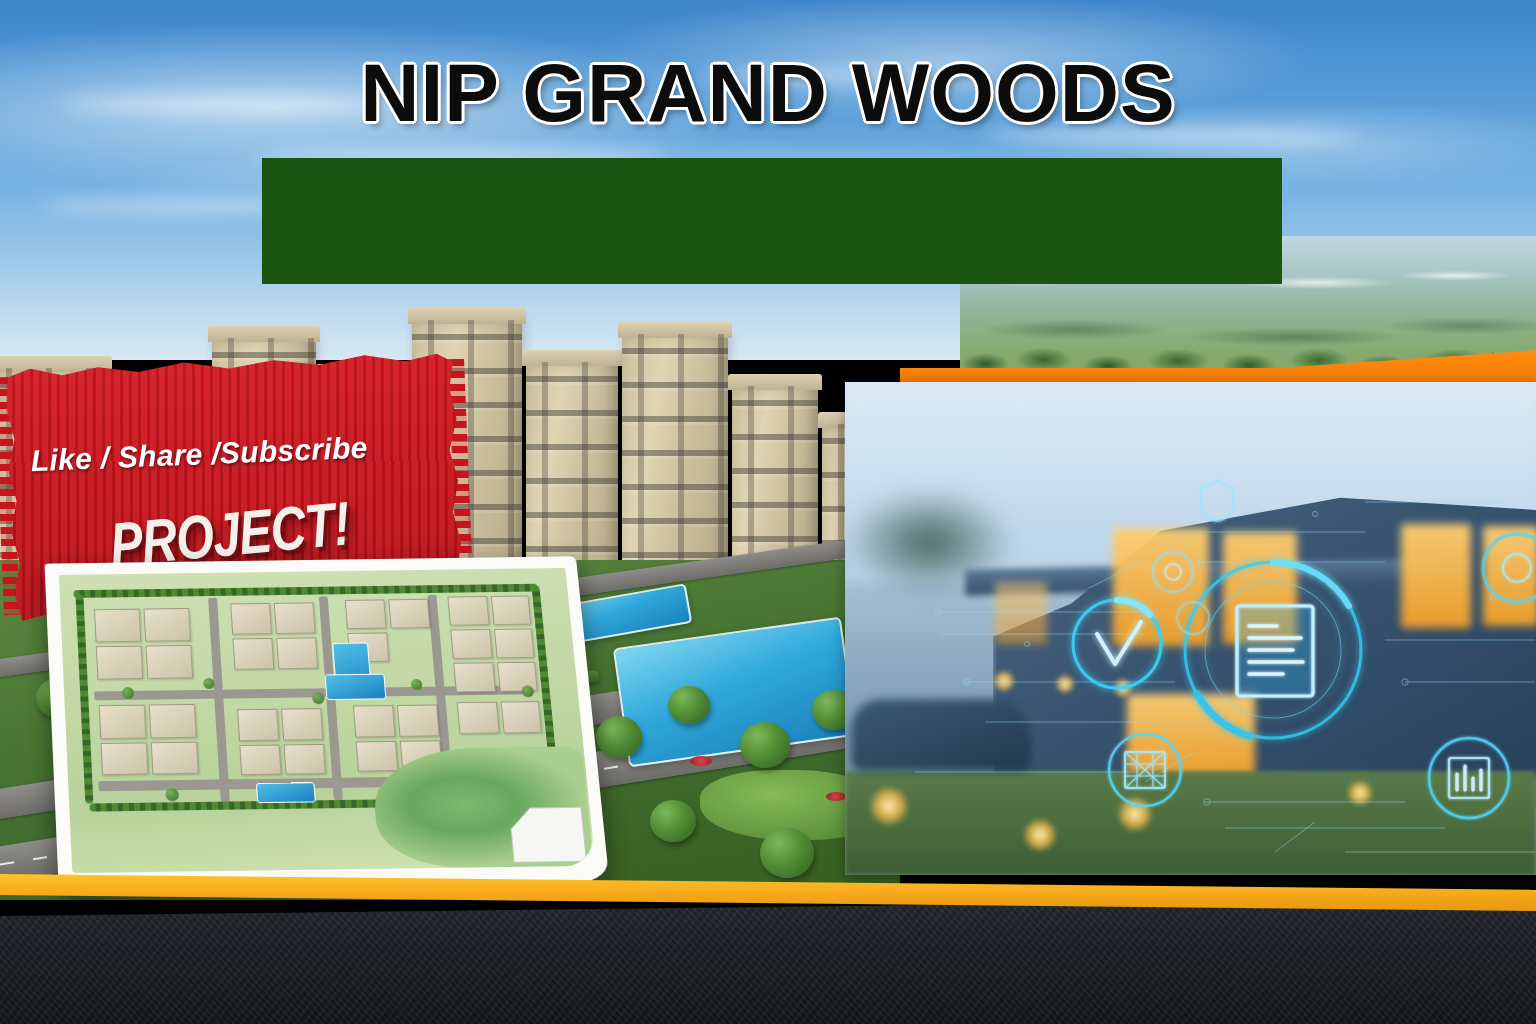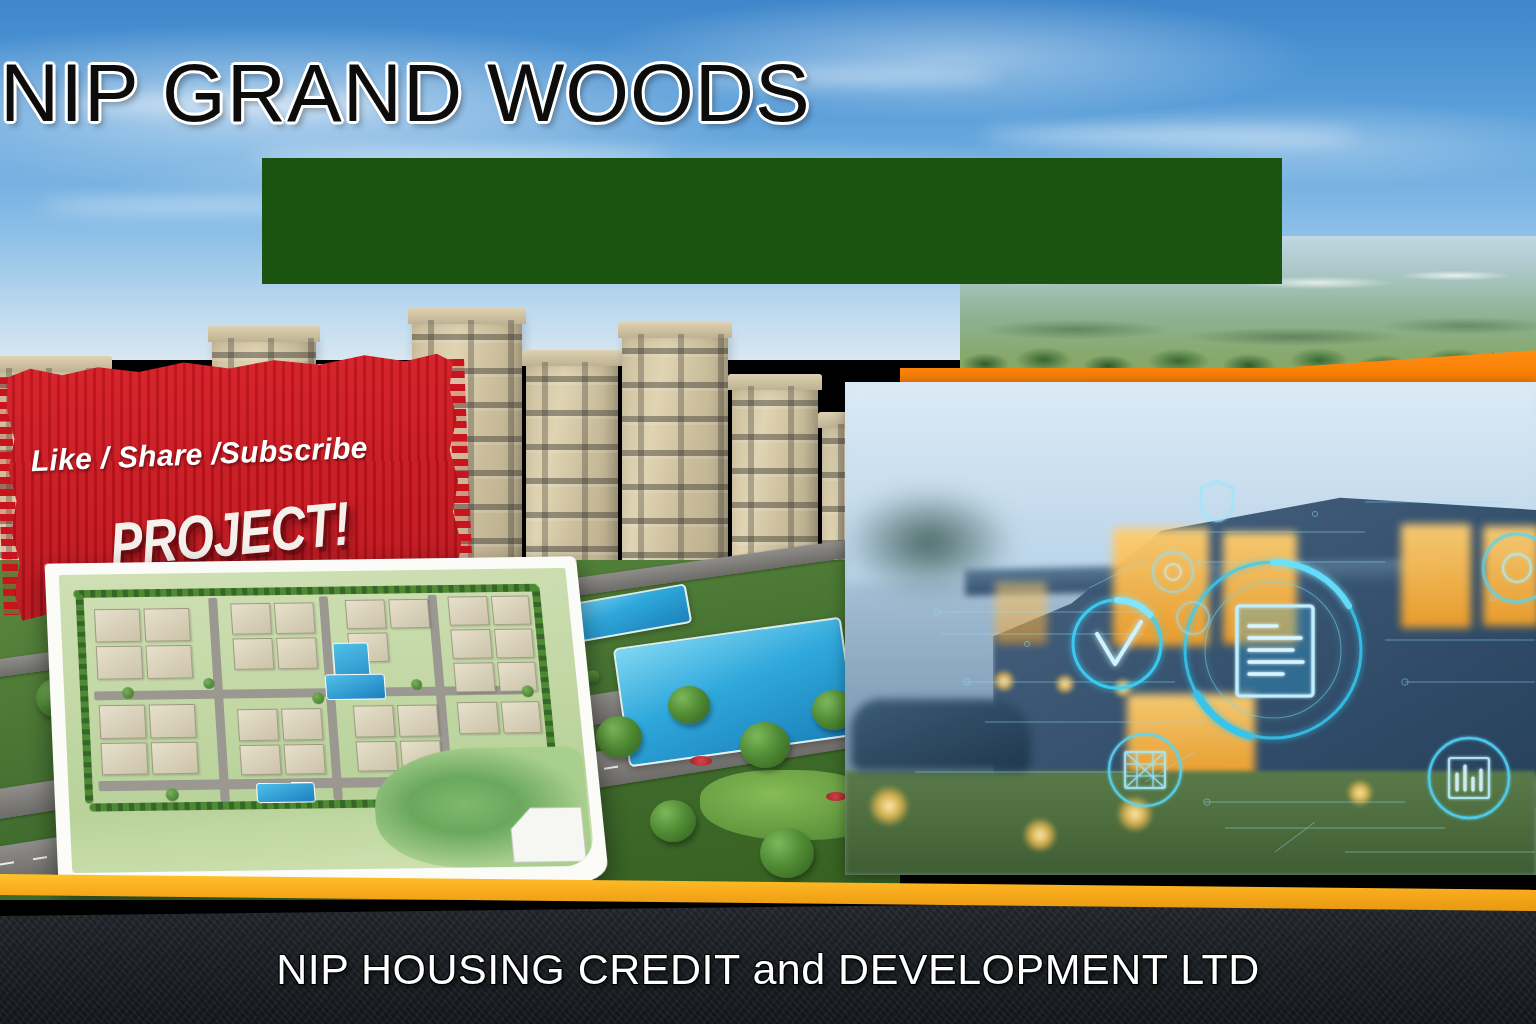--- a/index.html
+++ b/index.html
@@ -141,22 +141,22 @@
   
   .green-band{
     position:absolute; left:262px; top:158px; width:1020px; height:126px;
     background:#1a5410;
     z-index:22;
   }
 
   
   .headline{
     position:absolute; left:0; top:46px; width:1536px;
-    text-align:left;
-    font-size:82px; font-weight:normal; letter-spacing:1px;
+    text-align:center;
+    font-size:82px; font-weight:bold; letter-spacing:1px;
     color:#0c0c0c;
     font-family:"Liberation Sans", sans-serif;
     z-index:30;
     text-shadow:
       -2px -2px 0 #fff,  2px -2px 0 #fff,
       -2px  2px 0 #fff,  2px  2px 0 #fff,
       -3px 0 0 #fff, 3px 0 0 #fff, 0 -3px 0 #fff, 0 3px 0 #fff,
        4px 5px 6px rgba(0,0,0,.35);
     white-space:nowrap;
   }
@@ -658,15 +658,14 @@
         </g>
         <g filter="url(#glo2)" opacity=".6">
           <circle cx="348" cy="236" r="16" stroke="#8fe0fa" stroke-width="1.7" fill="none"></circle>
         </g>
       </svg>
     </div>
   </div>
 
   <div class="gold-stripe"></div>
   <div class="footer"></div>
-  <div class="footer-text">NIP HOUSING CREDIT and DEVELOPMENT LTD</div>
 
 </div>
 
 </body></html>

